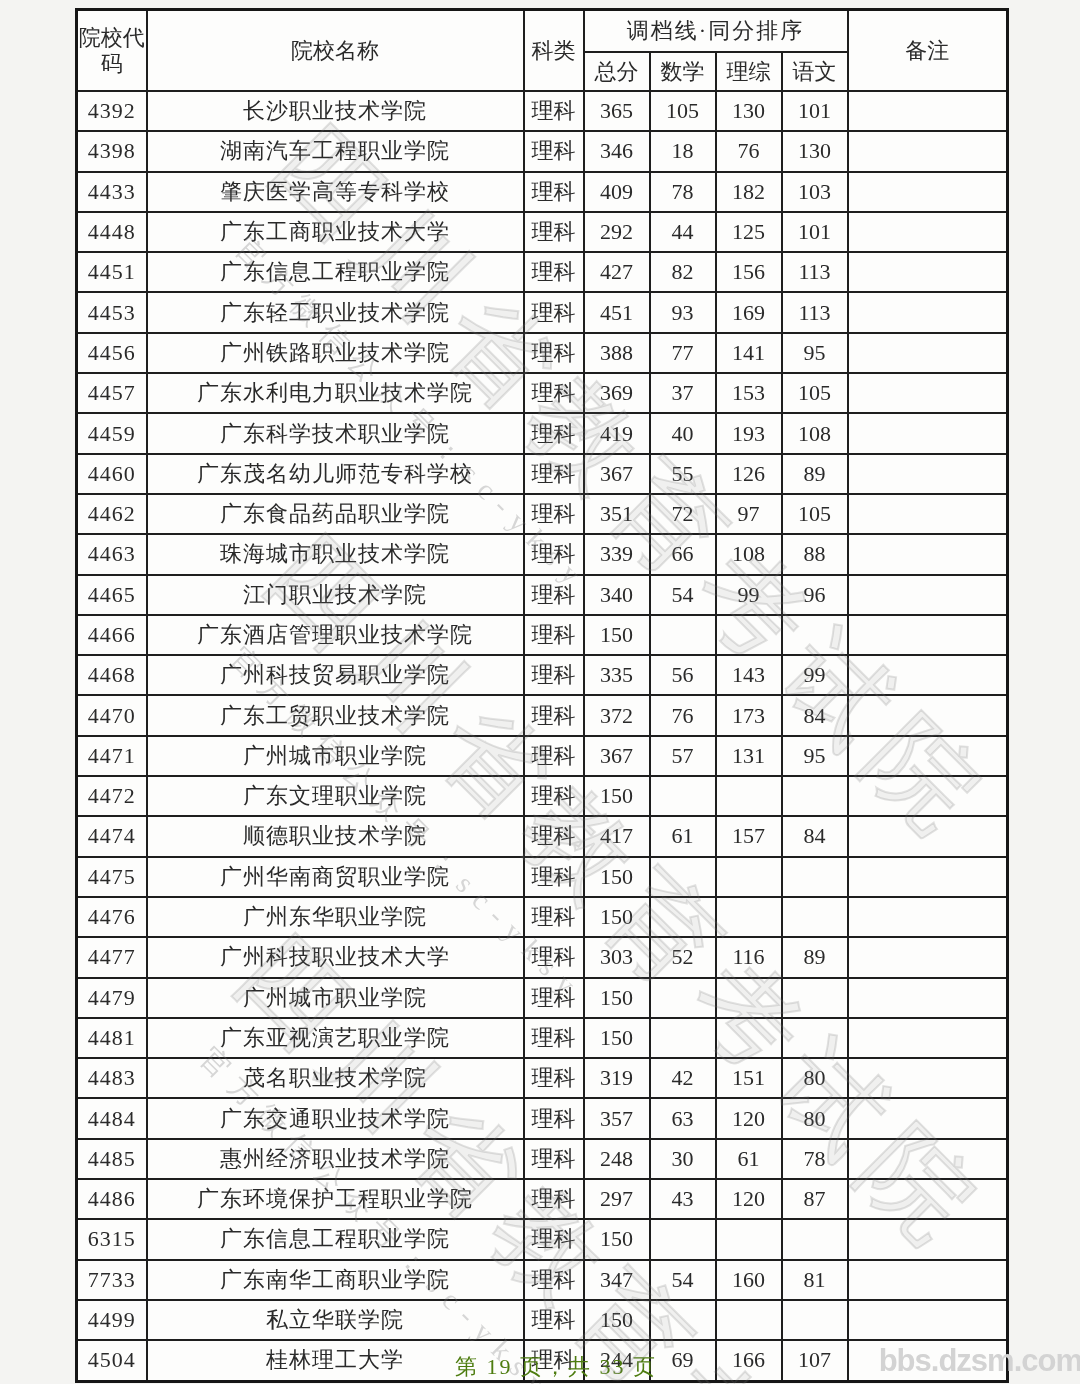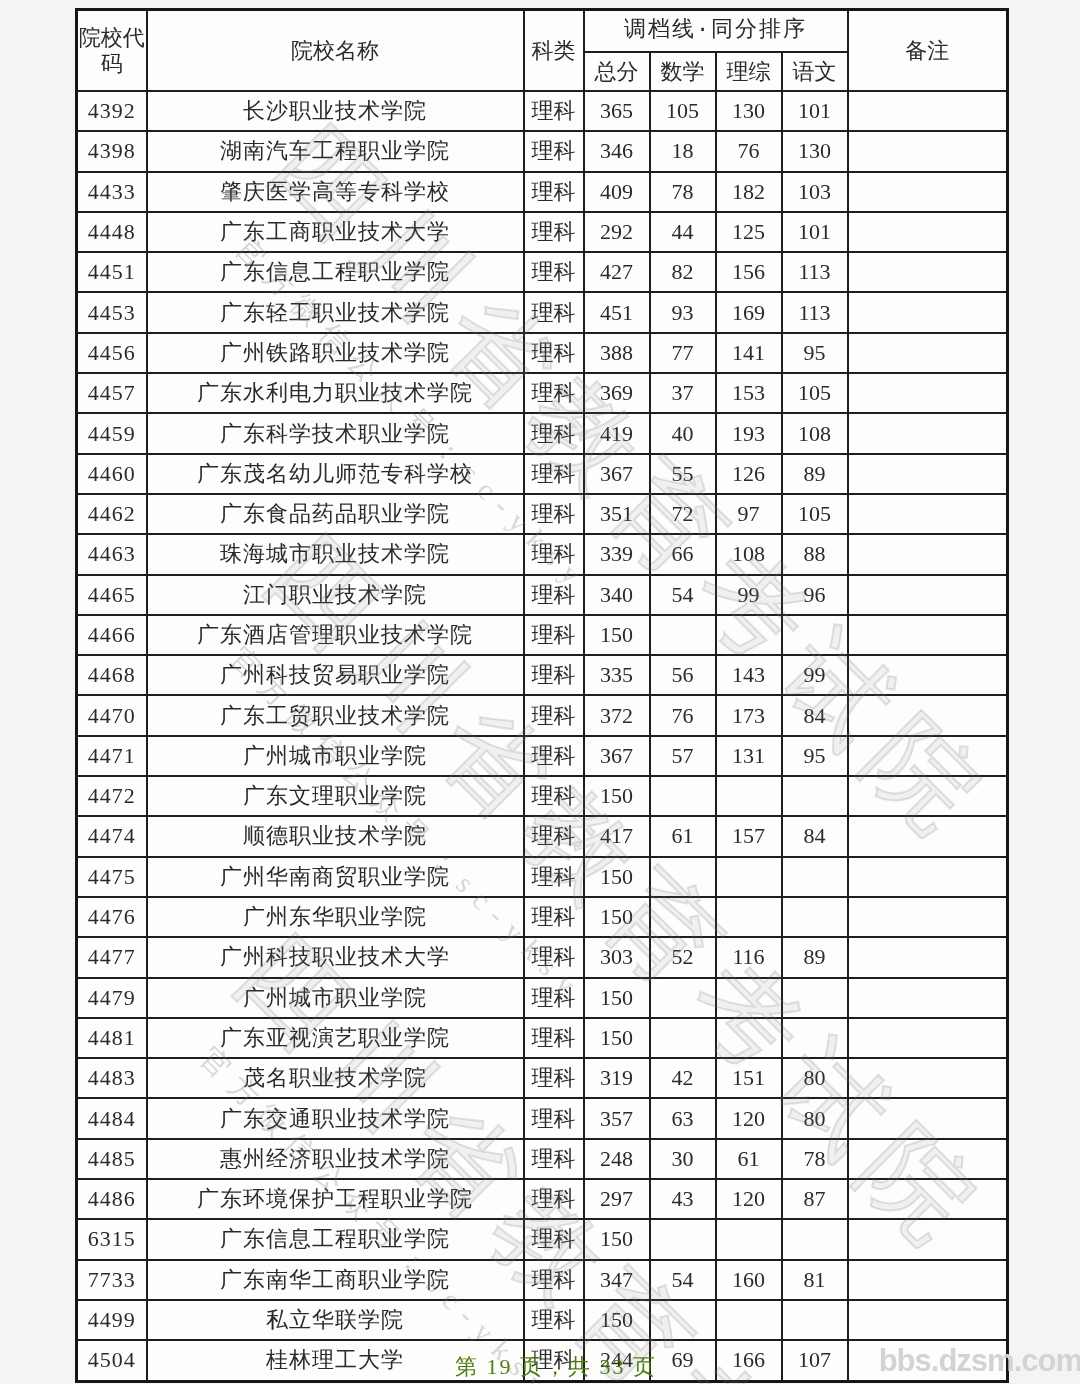--- a/index.html
+++ b/index.html
@@ -31,21 +31,21 @@
     overflow:hidden;
     color:#2a2a2a;
   }
   table.score-table{border:3px solid #161616;}
   thead tr.group-row th{height:40px;line-height:26px;}
   thead tr.sub-row th{height:37px;}
   th.h-code{line-height:28px;padding:2px 8px;}
   tbody td{height:38.3px;}
   td.col-name{text-align:left;padding-left:9px;letter-spacing:1px;}
   td.col-code{letter-spacing:1px;}
-  .score-group-label{letter-spacing:2px;font-family:Liberation Mono, monospace;}
+  .score-group-label{letter-spacing:2px;}
   
   .wm{
     position:absolute;
     transform:rotate(45deg);
     transform-origin:0 0;
     pointer-events:none;
     z-index:6;
     white-space:nowrap;
   }
   .wm-big{

